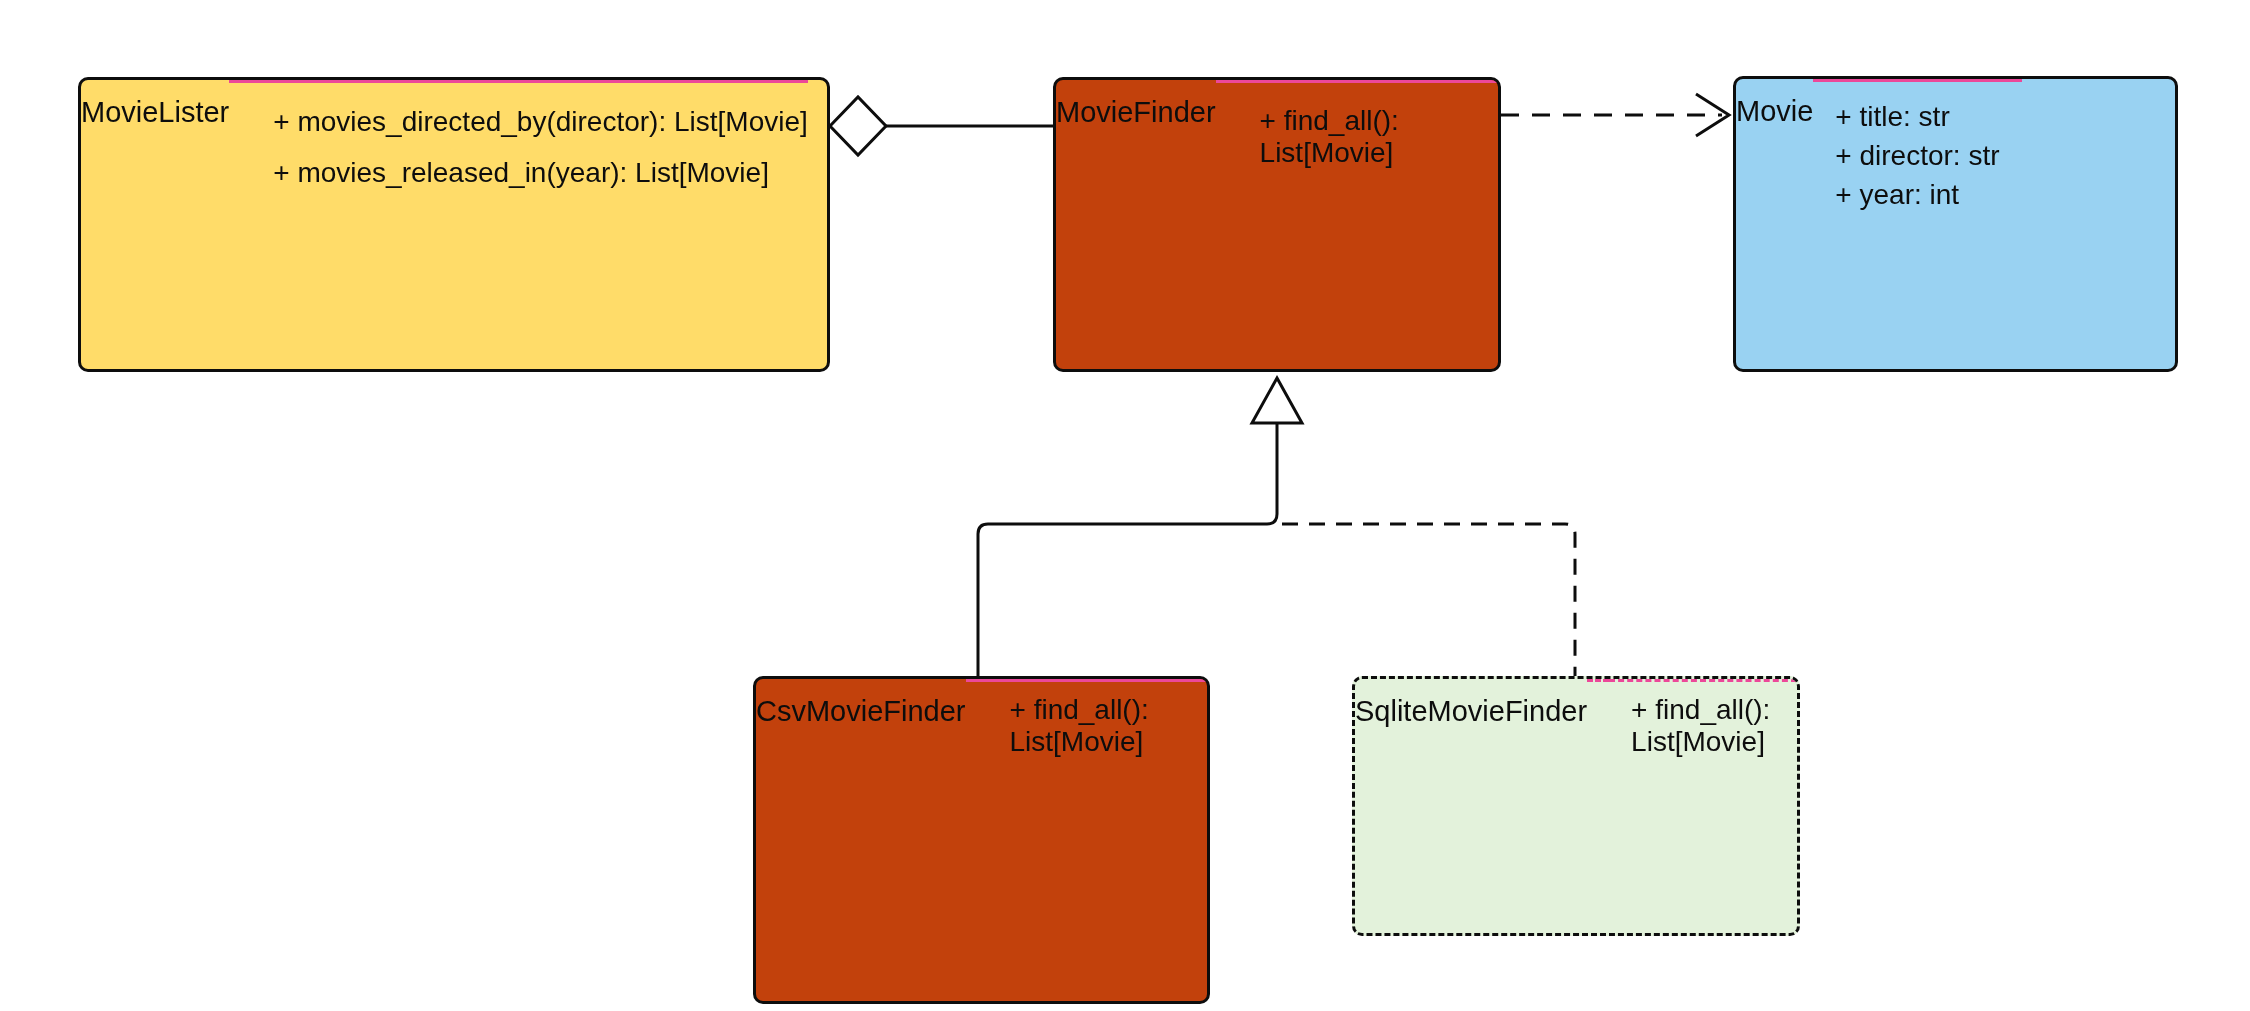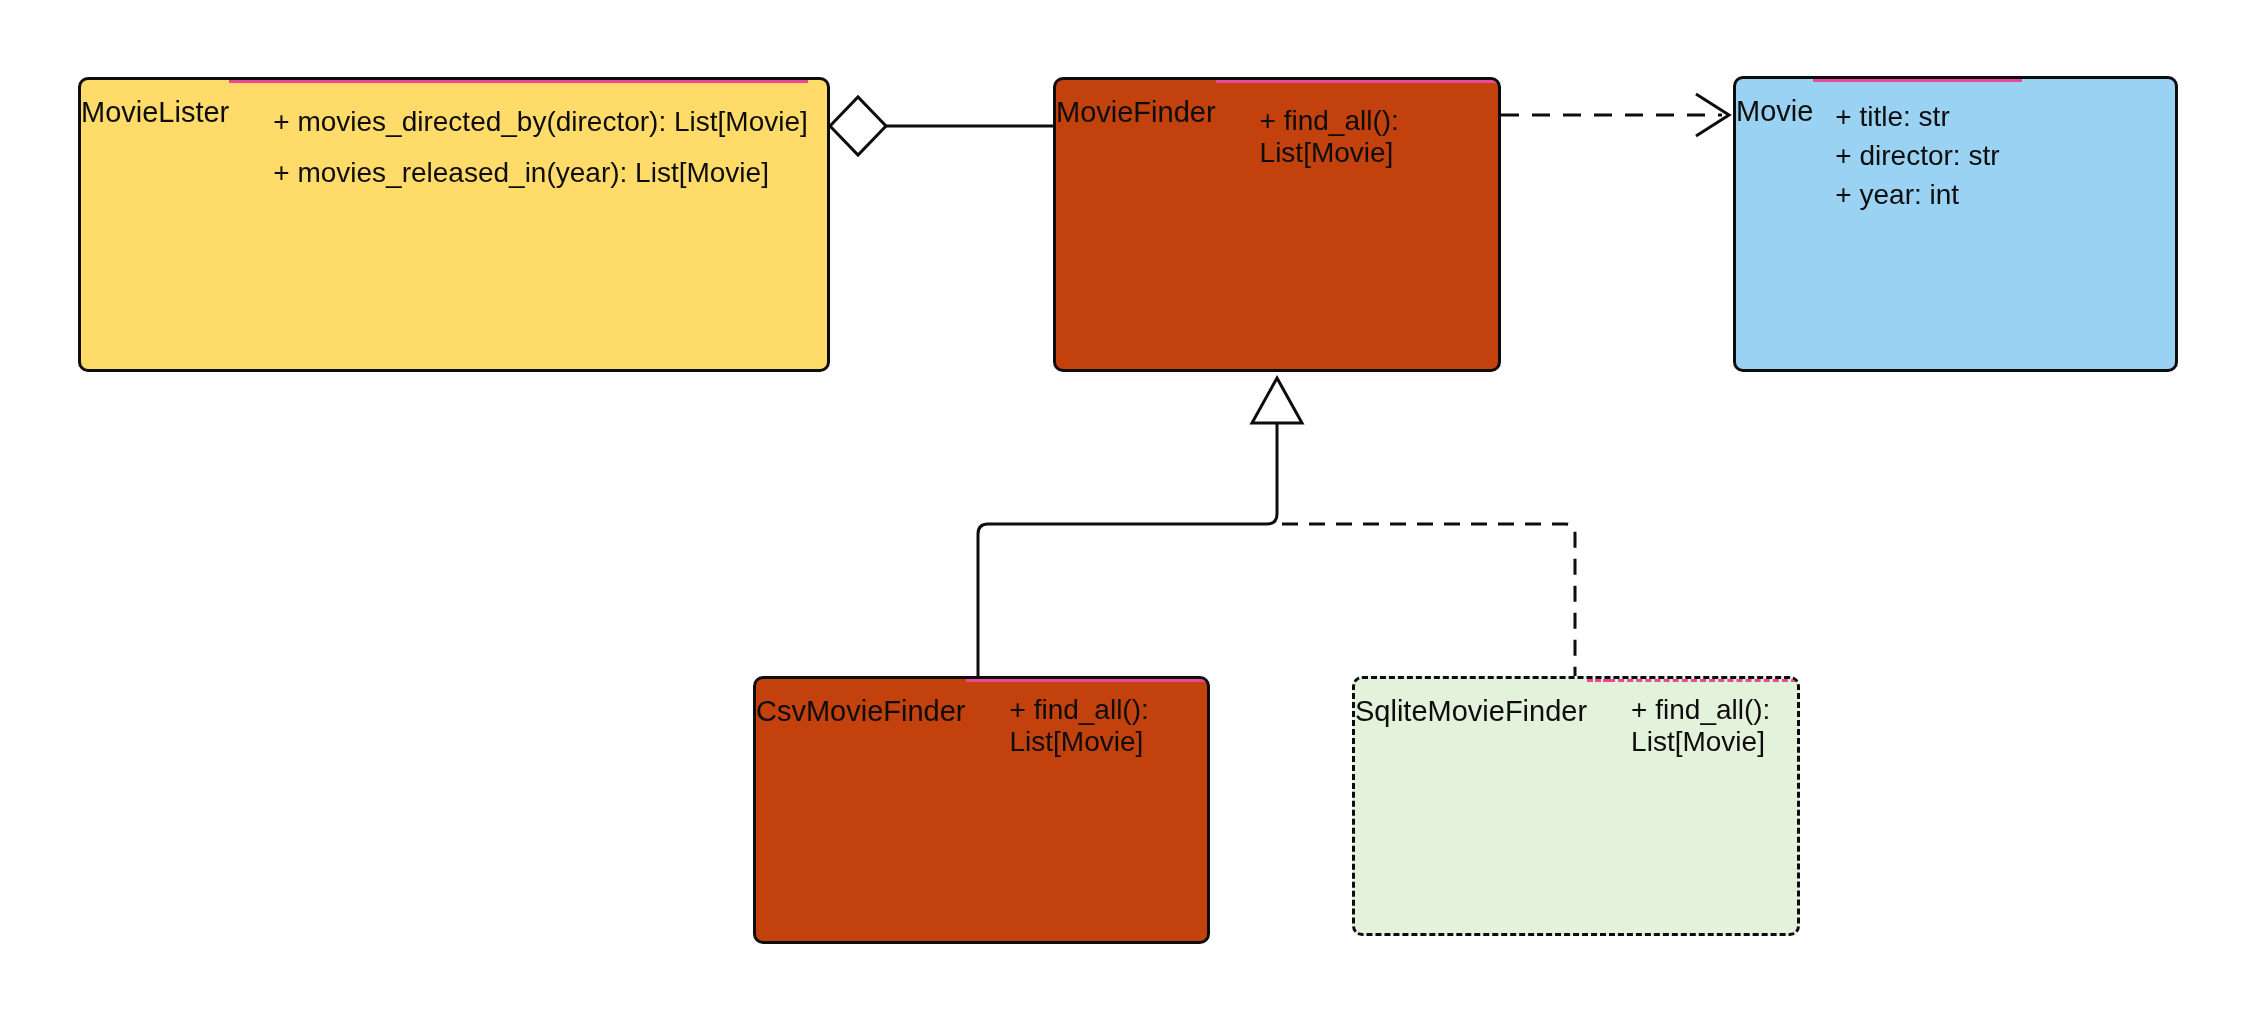--- a/index.html
+++ b/index.html
@@ -33,21 +33,21 @@
   #box-moviefinder{left:1053px;top:77px;width:448px;height:295px;}
   #box-moviefinder .title{height:64px;}
   #box-moviefinder .attrs{height:115px;}
   #box-moviefinder .methods{height:110px;}
 
   #box-movie{left:1733px;top:76px;width:445px;height:296px;}
   #box-movie .title{height:64px;}
   #box-movie .attrs{height:149px;line-height:39px;}
   #box-movie .methods{height:77px;}
 
-  #box-csvmoviefinder{left:753px;top:676px;width:457px;height:268px;}
+  #box-csvmoviefinder{left:753px;top:676px;width:457px;height:328px;}
   #box-csvmoviefinder .title{height:65px;}
   #box-csvmoviefinder .attrs{height:98px;}
   #box-csvmoviefinder .methods{height:91px;}
 
   #box-sqlitemoviefinder{left:1352px;top:676px;width:448px;height:260px;}
   #box-sqlitemoviefinder .title{height:65px;text-align:right;}
   #box-sqlitemoviefinder .attrs{height:98px;}
   #box-sqlitemoviefinder .methods{height:91px;}
 
   path,line,polyline,polygon{stroke:#0d0d0d;stroke-width:3;}

